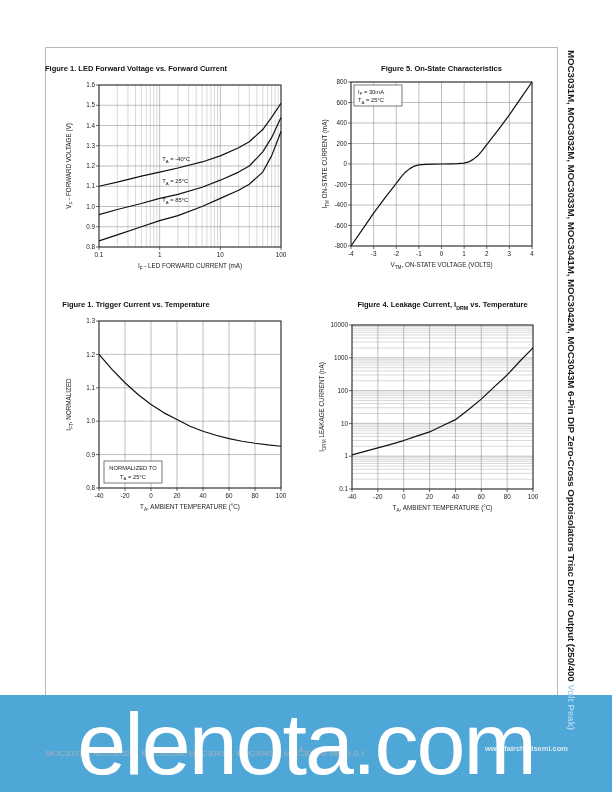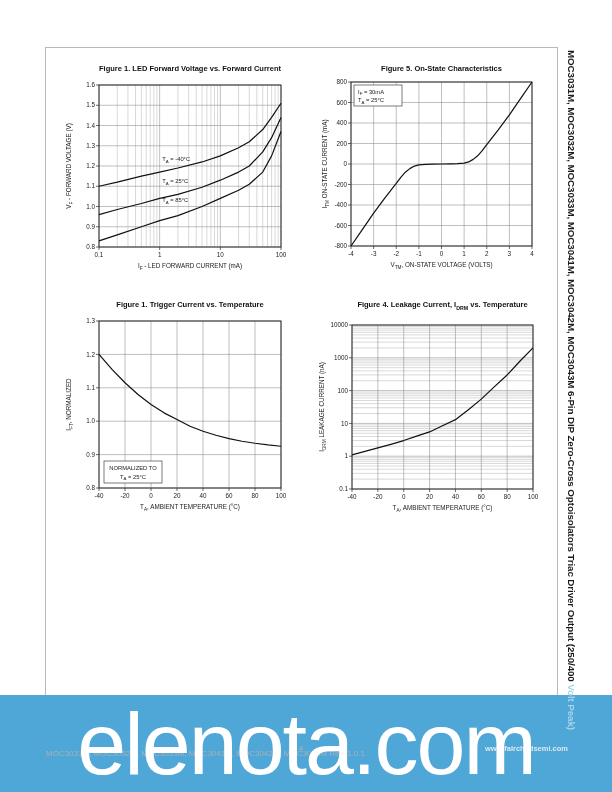--- a/index.html
+++ b/index.html
@@ -7,21 +7,21 @@
        font-family:"Liberation Sans",sans-serif;}
   .sheet{position:absolute;inset:0;background:#fff;}
   .page-border{position:absolute;left:45px;top:47px;width:511px;height:709px;
        border:1px solid #b8b8b8;}
   .fig{position:absolute;}
   .fig-title{font-size:7.5px;font-weight:bold;color:#111;text-align:center;line-height:9px;}
   .fig-title sub{font-size:70%;}
   svg.chart{display:block;margin-top:3px;overflow:visible;}
   
   #fig-0{left:45px;top:64px;width:250px;}
-  #fig-0 .fig-title,#fig-2 .fig-title{margin-left:54px;width:182px;}
+  #fig-0 .fig-title,#fig-2 .fig-title{width:182px;}
   #fig-1{left:320px;top:64px;width:245px;}
   #fig-1 .fig-title{margin-left:31px;width:181px;}
   #fig-2{left:45px;top:300px;width:250px;}
   #fig-3{left:320px;top:300px;width:240px;}
   #fig-3 .fig-title{margin-left:32px;width:181px;}
   
   .sidebar-title{position:absolute;left:577px;top:50px;width:740px;height:13px;
        transform:rotate(90deg);transform-origin:0 0;
        font-weight:bold;font-size:9.8px;letter-spacing:-0.1px;color:#1a1a1a;
        white-space:nowrap;}

